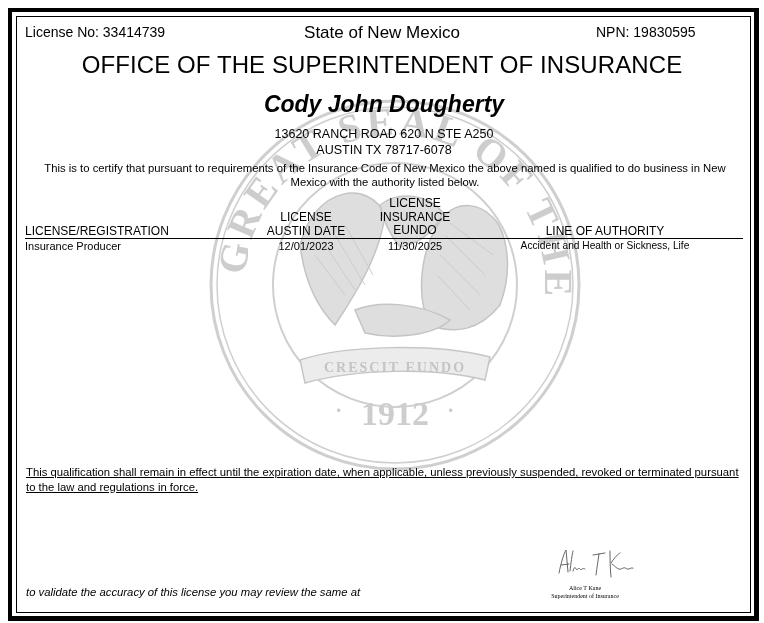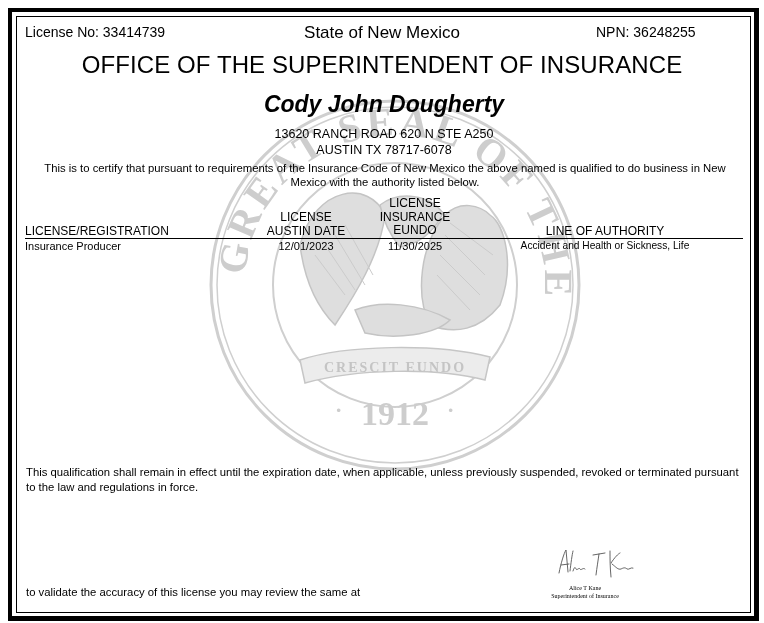--- a/index.html
+++ b/index.html
@@ -24,25 +24,25 @@
   .col-reg { left: 25px; top: 225px; text-align: right; }
   .col-issue { left: 262px; width: 88px; top: 211px; }
   .col-exp { left: 370px; width: 90px; top: 197px; }
   .col-loa { left: 500px; width: 210px; top: 225px; }
   .rule { position: absolute; left: 25px; top: 238px; width: 718px; height: 0; border-top: 1.5px solid #000; }
   .td { font-size: 11px; top: 240px; }
   .td-reg { left: 25px; }
   .td-issue { left: 262px; width: 88px; text-align: center; }
   .td-exp { left: 370px; width: 90px; text-align: center; }
   .td-loa { left: 490px; width: 230px; text-align: center; font-size: 10.2px; }
-  .qual { left: 26px; width: 720px; top: 465px; font-size: 11.3px; line-height: 15px; white-space: normal; }
+  .qual { left: 26px; width: 720px; top: 465px; font-size: 11.3px; line-height: 15px; white-space: normal; text-decoration: underline; }
   .sig { position: absolute; left: 555px; top: 545px; width: 80px; height: 34px; }
   .sig-name { left: 540px; width: 90px; text-align: center; top: 585px; font-family: "Liberation Serif", serif; font-size: 6px; }
   .sig-title { left: 540px; width: 90px; text-align: center; top: 593px; font-family: "Liberation Serif", serif; font-size: 6px; }
-  .validate { left: 26px; top: 585px; font-size: 11.3px; line-height: 14px; white-space: normal; width: 400px; }
+  .validate { left: 26px; top: 585px; font-size: 11.3px; line-height: 14px; white-space: normal; width: 400px; font-style: italic; }
 </style>
 </head>
 <body>
 
 <div class="outer-border"></div>
 <div class="inner-border"></div>
 
 <svg class="seal" viewBox="0 0 380 380" xmlns="http://www.w3.org/2000/svg">
   <defs>
     <path id="rimPathTop" d="M 190 190 m -150 0 a 150 150 0 1 1 300 0" fill="none"></path>
@@ -72,21 +72,21 @@
     <path d="M 110 160 L 140 200 M 120 150 L 150 195 M 130 140 L 160 190 M 140 130 L 168 180"></path>
     <path d="M 240 140 L 280 180 M 235 160 L 275 200 M 232 180 L 265 215 M 245 128 L 288 160"></path>
   </g>
 
   <path d="M 95 265 C 140 250, 230 248, 285 262 L 280 285 C 230 272, 150 274, 100 288 Z" fill="#ececec" stroke="#c6c6c6" stroke-width="1.5"></path>
   <text x="190" y="277" text-anchor="middle" fill="#c4c4c4" font-family="Liberation Serif, serif" font-weight="bold" font-size="14" letter-spacing="2">CRESCIT EUNDO</text>
 </svg>
 
 <div class="abs lic-no">License No: 33414739</div>
 <div class="abs state">State of New Mexico</div>
-<div class="abs npn">NPN: 36248255</div>
+<div class="abs npn">NPN: 19830595</div>
 <div class="abs office">OFFICE OF THE SUPERINTENDENT OF INSURANCE</div>
 
 <div class="abs name">Cody John Dougherty</div>
 <div class="abs addr1">13620 RANCH ROAD 620 N STE A250</div>
 <div class="abs addr2">AUSTIN TX 78717-6078</div>
 <div class="abs certify">This is to certify that pursuant to requirements of the Insurance Code of New Mexico the above named is qualified to do business in New Mexico with the authority listed below.</div>
 
 <div class="abs th col-reg">LICENSE/REGISTRATION</div>
 <div class="abs th col-issue">
   <div>LICENSE</div>

